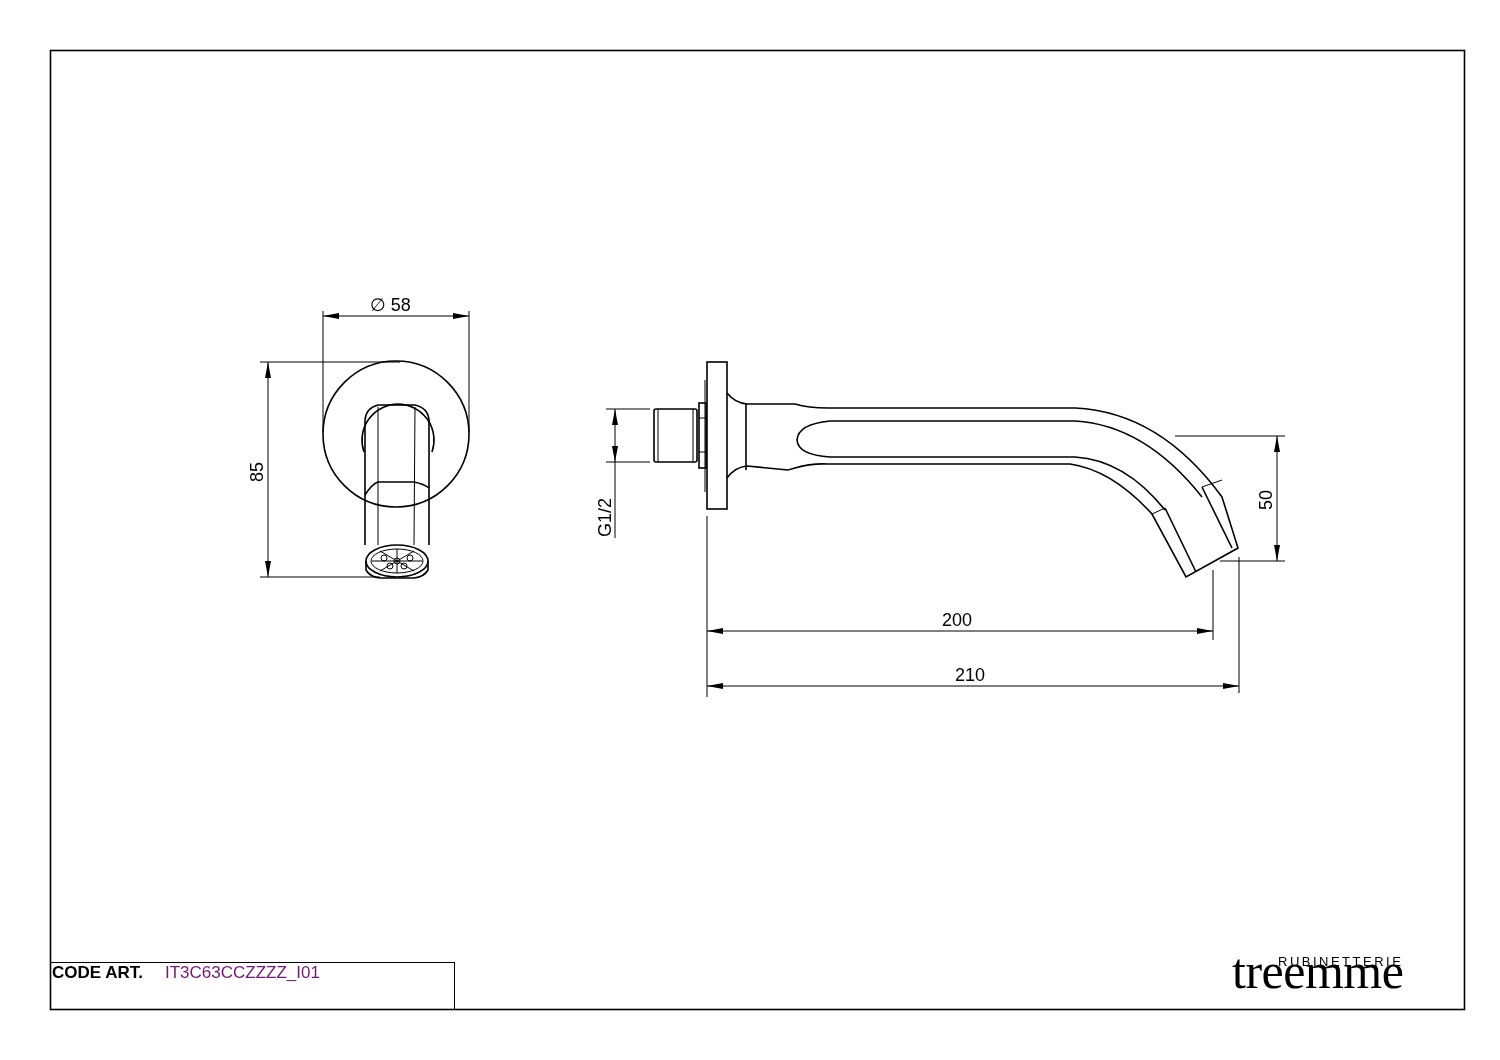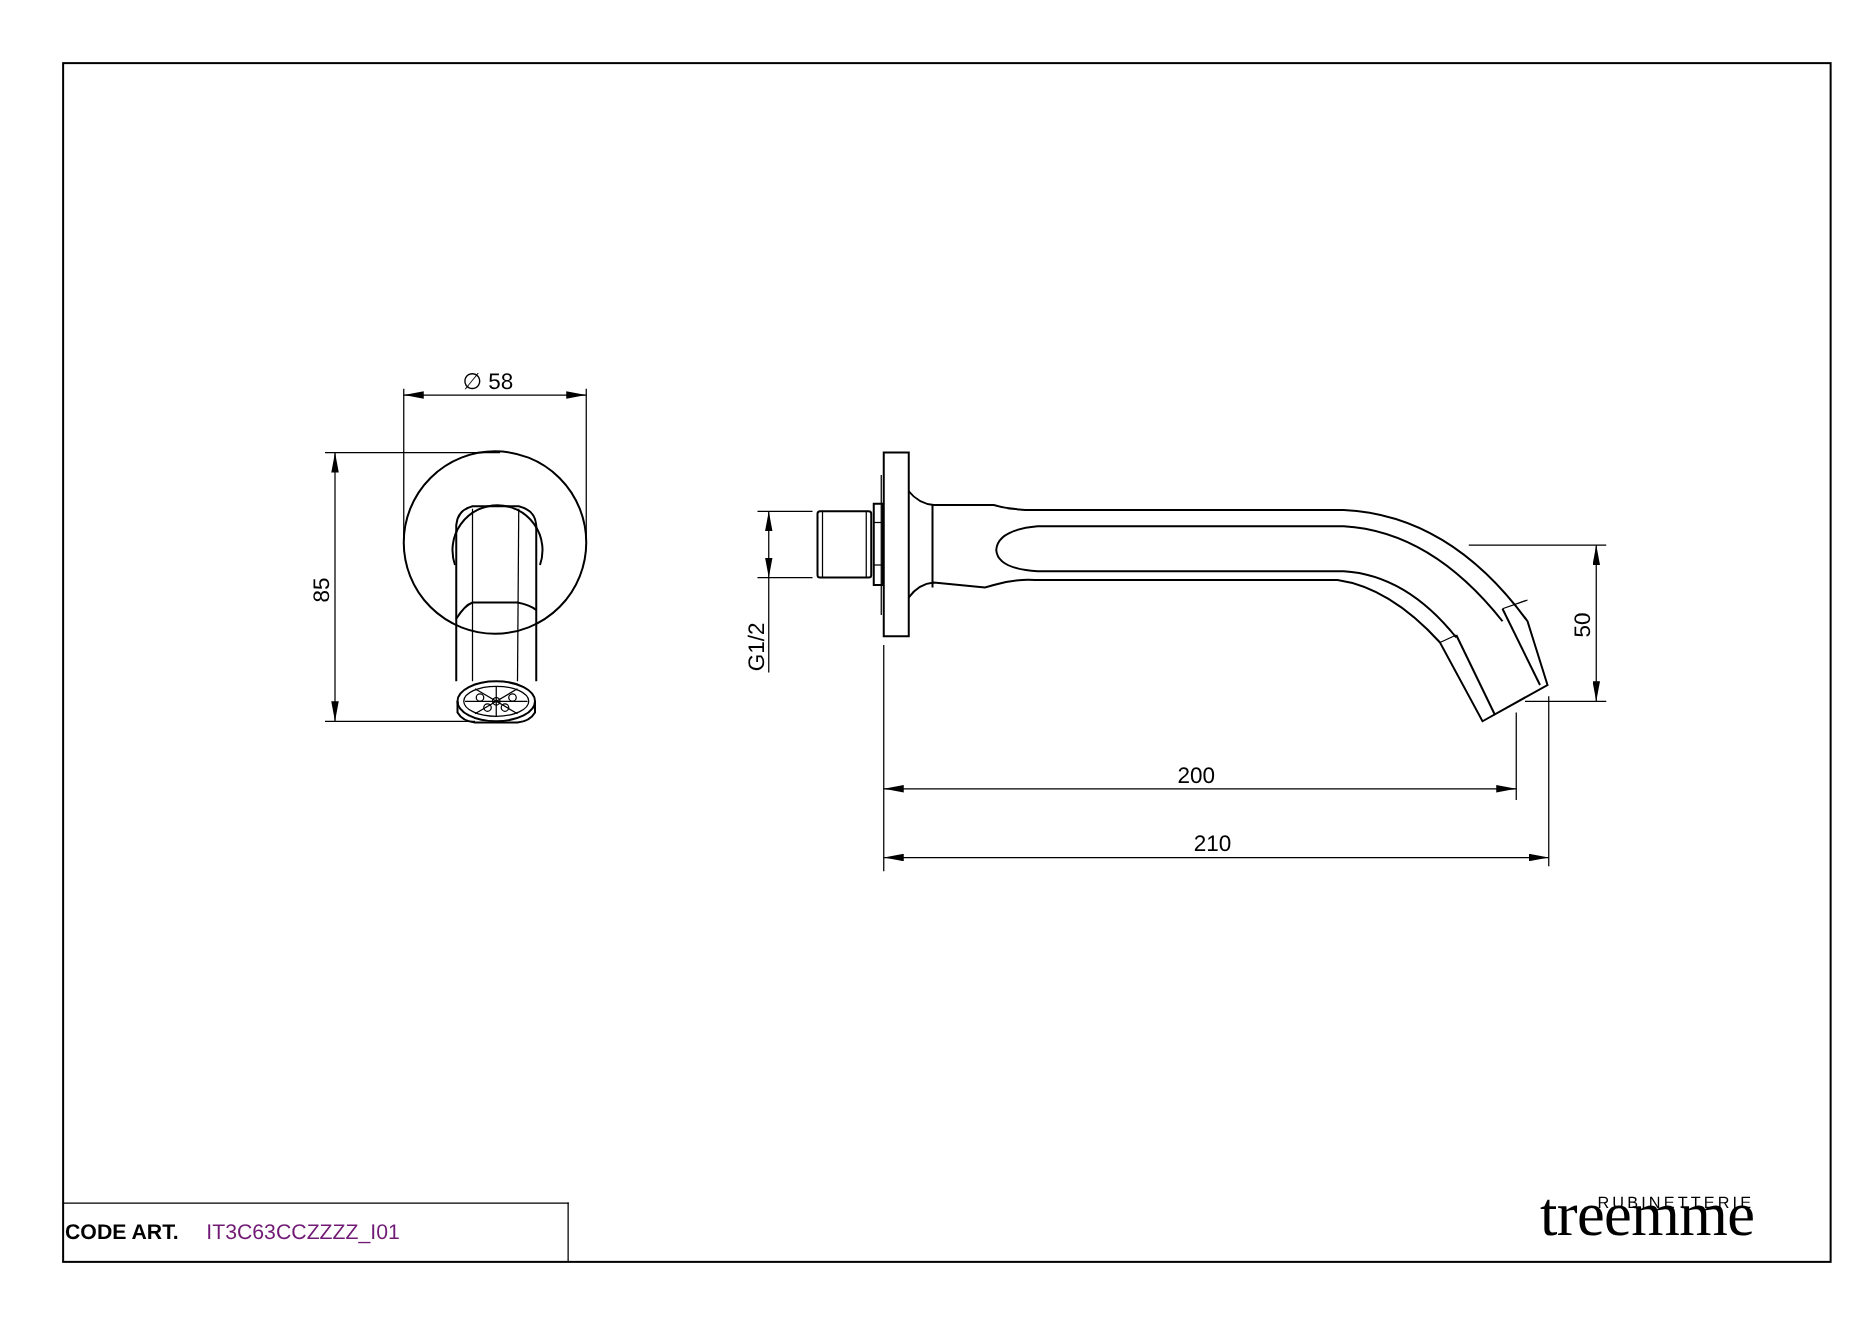--- a/index.html
+++ b/index.html
@@ -4,21 +4,21 @@
   <style>
     html, body { margin: 0; padding: 0; background: #ffffff; }
     body { width: 1500px; height: 1060px; position: relative; overflow: hidden; font-family: "Liberation Sans", sans-serif; }
     svg.drawing { position: absolute; left: 0; top: 0; }
     .ln { stroke: #000; stroke-width: 1.6; fill: none; }
     .thin { stroke: #000; stroke-width: 1; fill: none; }
     .dim-text { font-family: "Liberation Sans", sans-serif; font-size: 18px; fill: #000; }
     .title-block {
       position: absolute; left: 50px; top: 962px; width: 405px; height: 47px;
       border-top: 1.5px solid #000; border-right: 1.5px solid #000; box-sizing: border-box;
-      display: flex; align-items: center; padding-left: 2px;
+      display: flex; align-items: flex-start; padding-left: 2px;
     }
     .code-label { font-weight: bold; font-size: 17px; color: #000; margin-right: 22px; }
     .code-value { font-size: 17px; color: #701a75; }
     .brand { position: absolute; left: 1188px; top: 938px; width: 272px; height: 70px; }
     .brand-sub { position: absolute; left: 90px; top: 16px; font-family: "Liberation Sans", sans-serif; font-size: 13px; letter-spacing: 2.5px; color: #000; text-align: right; }
     .brand-name { position: absolute; left: 0; top: 2px; font-family: "Liberation Serif", serif; font-size: 50px; line-height: 62px; color: #000; letter-spacing: -0.5px; margin-left: 44px; }
   </style>
 </head>
 <body>
 

